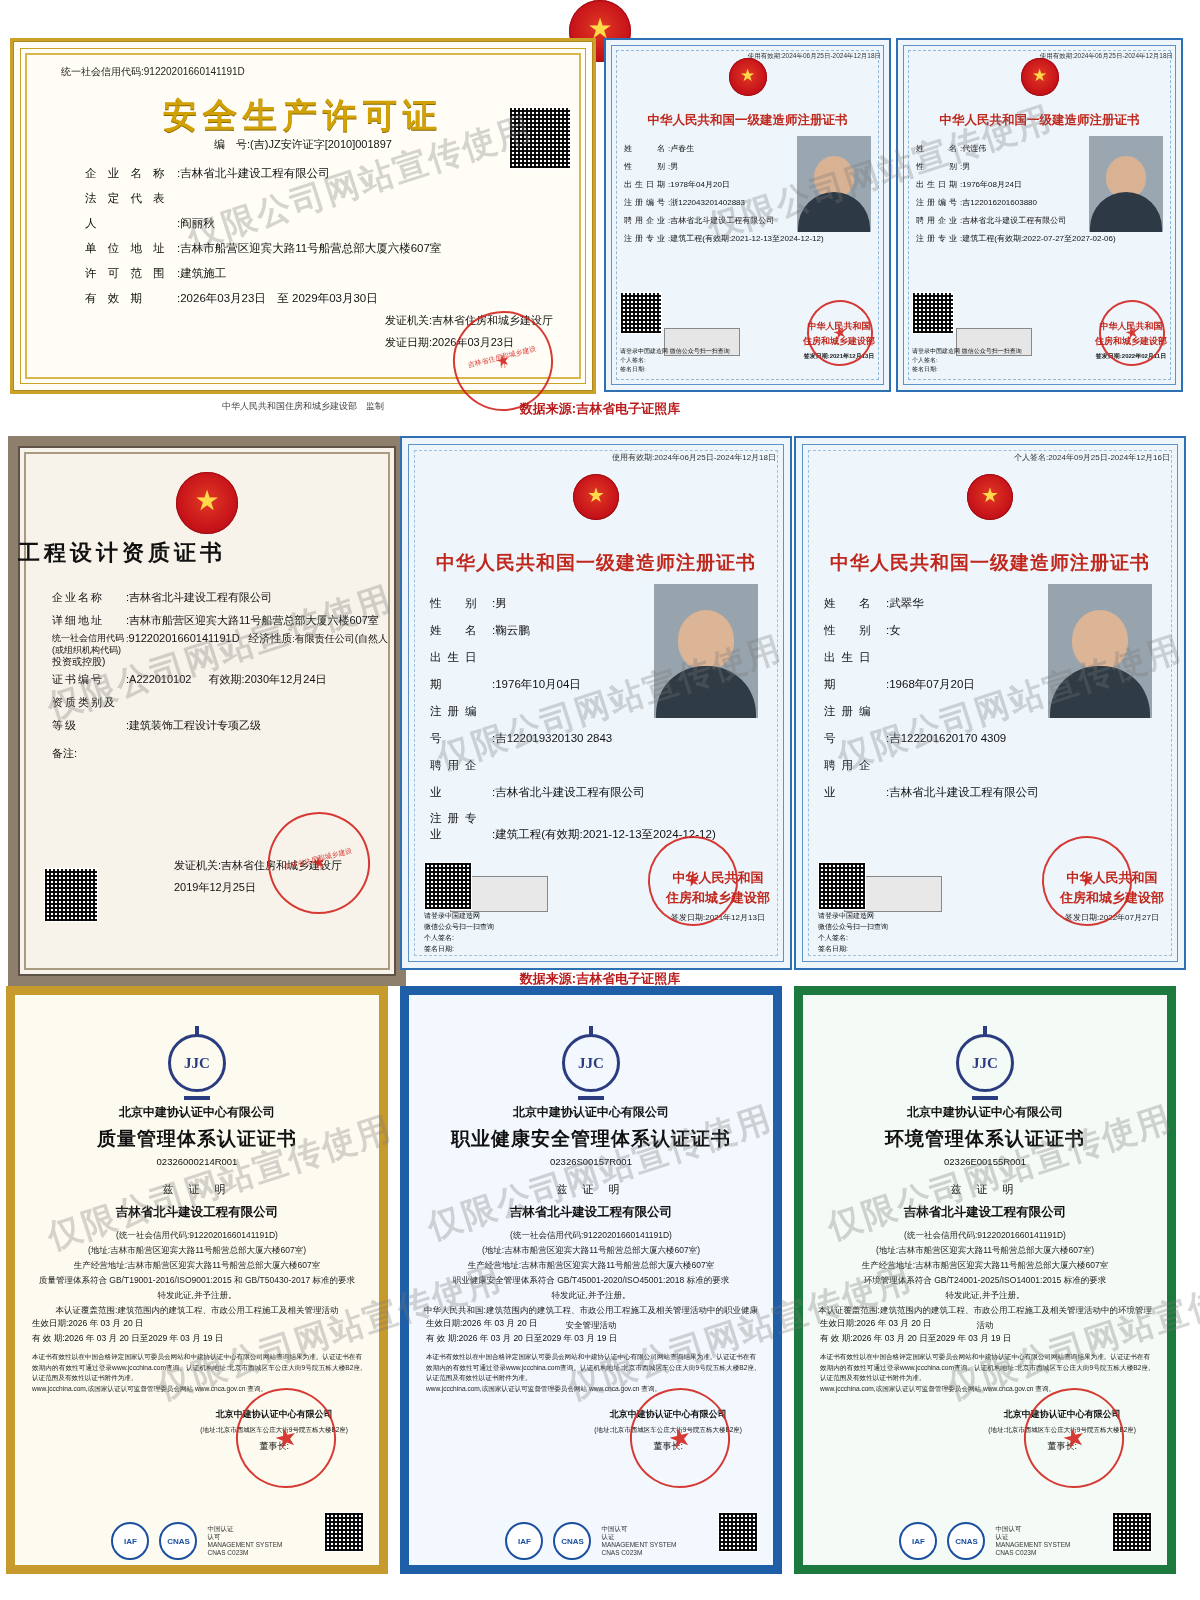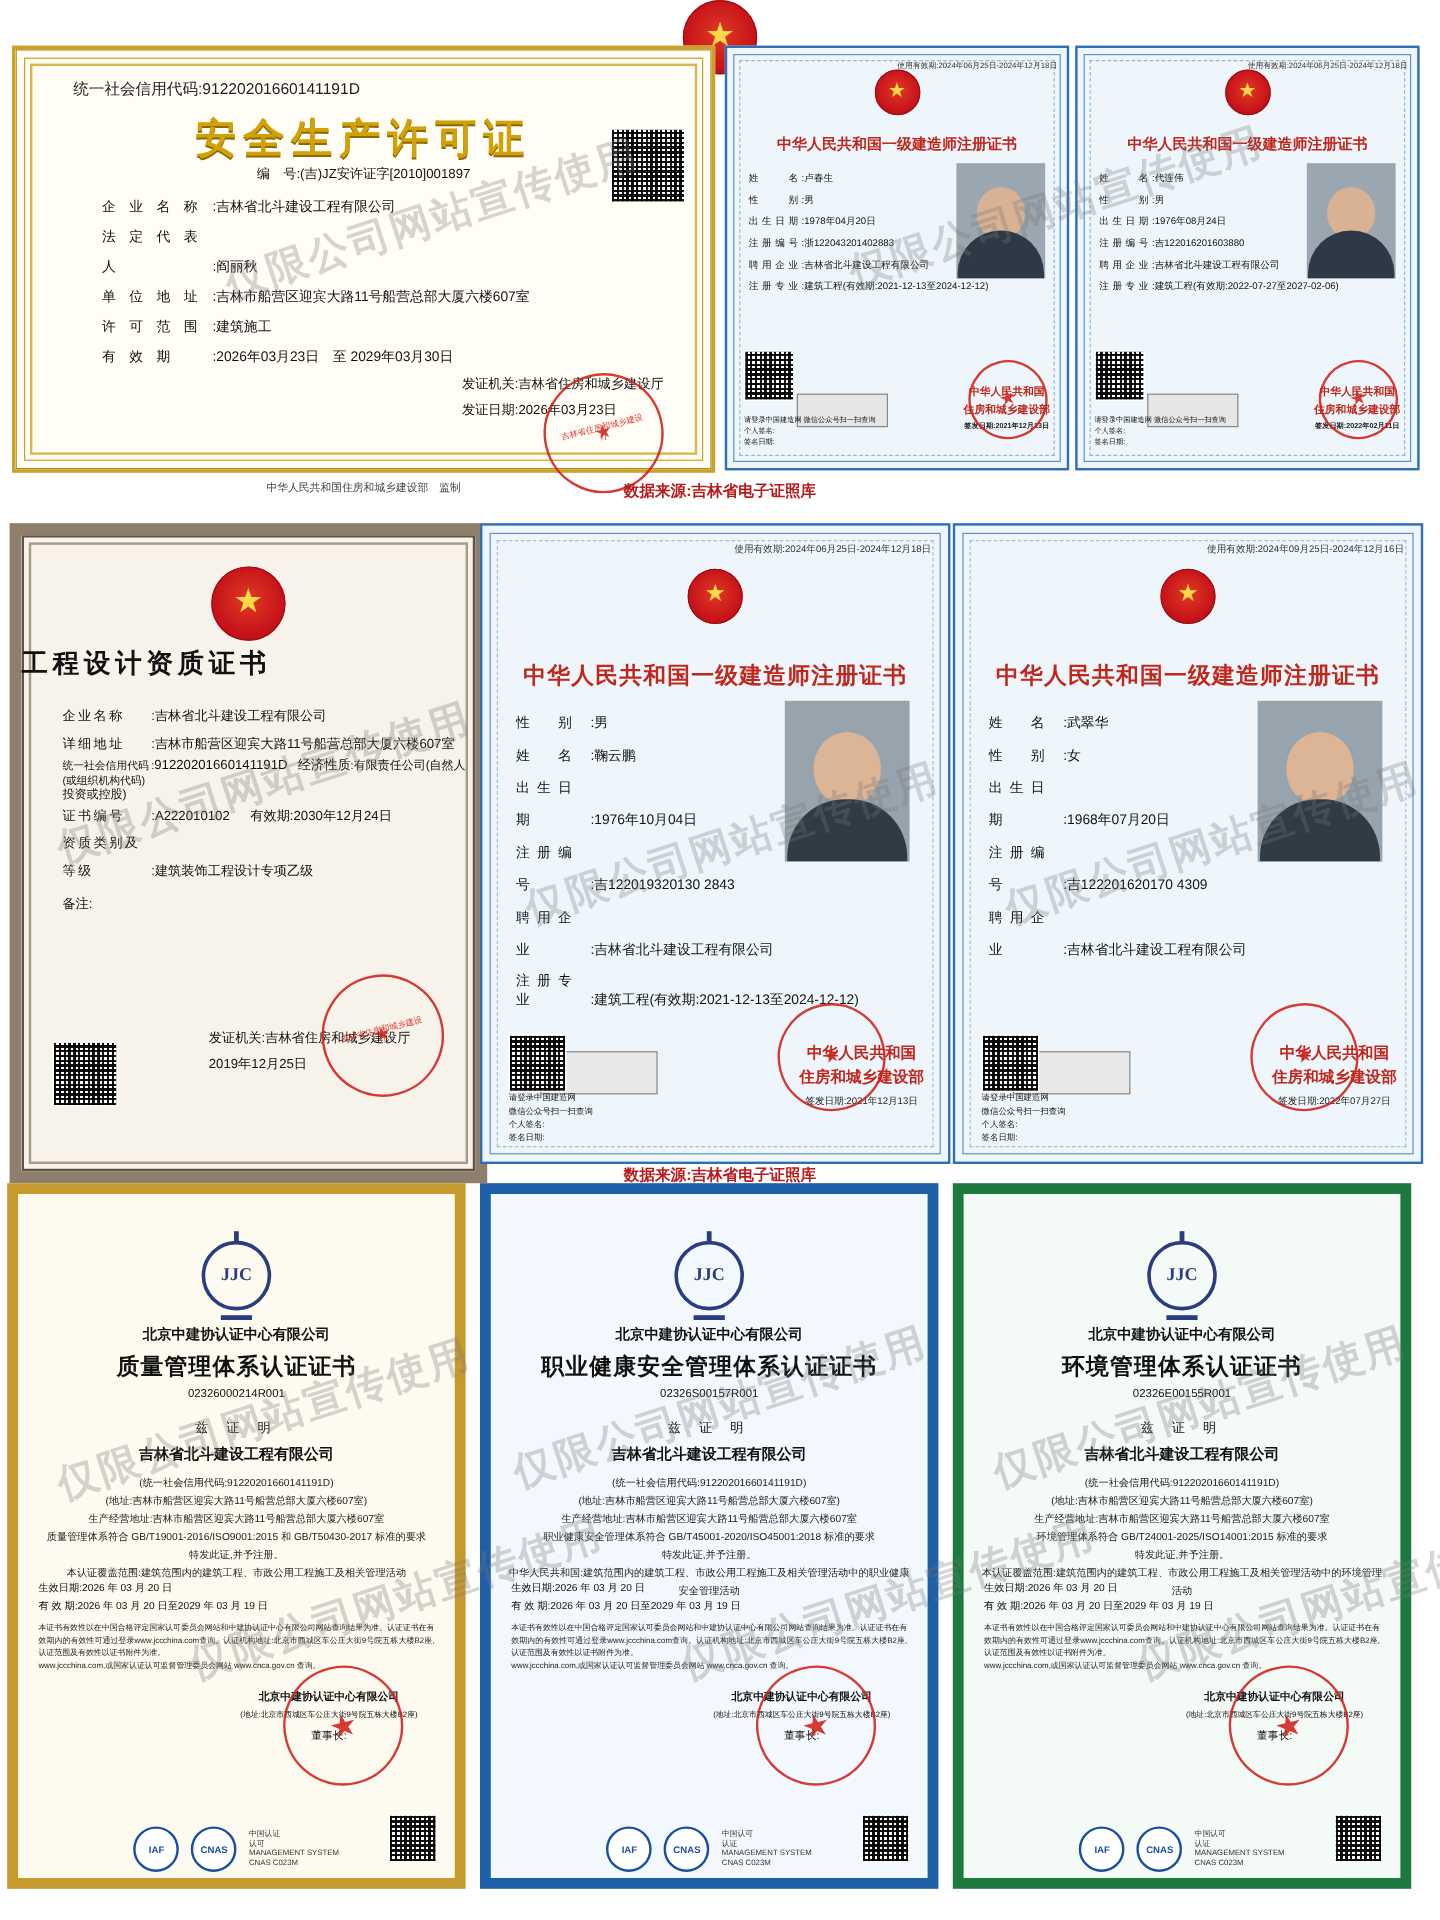--- a/index.html
+++ b/index.html
@@ -23,21 +23,21 @@
   .stamp span.star{position:absolute;font-size:16px;color:#d2201a;}
   .wm{position:absolute;color:rgba(120,120,120,.30);font-size:34px;font-weight:bold;white-space:nowrap;transform:rotate(-18deg);pointer-events:none;letter-spacing:2px;}
   .src{width:100%;text-align:center;color:#b91c1c;font-size:13px;font-weight:bold;}
 
   
   #row1{position:relative;height:430px;}
   .cert-safety{position:absolute;left:10px;top:38px;width:580px;height:350px;background:#fffdf5;border:3px solid #c9a227;box-shadow:0 0 0 1px #b1881e inset;}
   .cert-safety .inner{position:absolute;inset:7px;border:1px solid #c9a227;}
   .cert-safety .inner2{position:absolute;inset:12px;border:2px solid #d9b74c;}
   .safety-title{position:absolute;left:0;right:0;top:52px;text-align:center;font-size:34px;font-weight:bold;color:#d2a106;letter-spacing:6px;text-shadow:0 1px 0 #8a6a00;}
-  .safety-code{position:absolute;left:48px;top:24px;font-size:13px;color:#222;}
+  .safety-code{position:absolute;left:48px;top:24px;font-size:10px;color:#222;}
   .safety-no{position:absolute;left:0;right:0;top:96px;text-align:center;font-size:11px;}
   .fields{position:absolute;left:72px;top:120px;font-size:11.5px;line-height:25px;}
   .fields .lb{display:inline-block;width:92px;letter-spacing:4px;}
   .issue{position:absolute;right:40px;top:268px;font-size:11px;line-height:22px;text-align:left;}
   .safety-foot{position:absolute;left:0;right:0;bottom:-22px;text-align:center;font-size:9px;color:#444;}
 
   .nat-emblem-top{position:absolute;left:50%;top:0;transform:translateX(-50%);}
 
   .cert-jz{position:absolute;width:283px;height:350px;top:38px;background:#eef6fb;border:2px solid #2f6fb3;}
   .cert-jz .frame{position:absolute;inset:5px;border:1px solid #5d93c9;}
@@ -290,21 +290,21 @@
         <div style="font-size:8px;color:#222;font-weight:normal;">签发日期:2021年12月13日</div>
       </div>
       <div class="stamp abs" style="right:52px;bottom:42px;width:86px;height:86px;">
           <span class="star">★</span>
         </div>
     </div>
 
     <div class="cert-reg" style="left:794px;">
       <div class="frame"></div>
         <div class="frame2"></div>
-      <div class="reg-valid">使用有效期:2024年09月25日-2024年12月16日</div>
+      <div class="reg-valid">个人签名:2024年09月25日-2024年12月16日</div>
       <div class="abs" style="left:50%;top:36px;transform:translateX(-50%);">
           <div class="emblem"></div>
         </div>
       <div class="reg-title">中华人民共和国一级建造师注册证书</div>
       <div class="reg-fields">
         <div><span class="lb">姓　名</span>:<span>武翠华</span></div>
         <div><span class="lb">性　别</span>:<span>女</span></div>
         <div><span class="lb">出生日期</span>:<span>1968年07月20日</span></div>
         <div><span class="lb">注册编号</span>:<span>吉122201620170 4309</span></div>
         <div><span class="lb">聘用企业</span>:<span>吉林省北斗建设工程有限公司</span></div>

